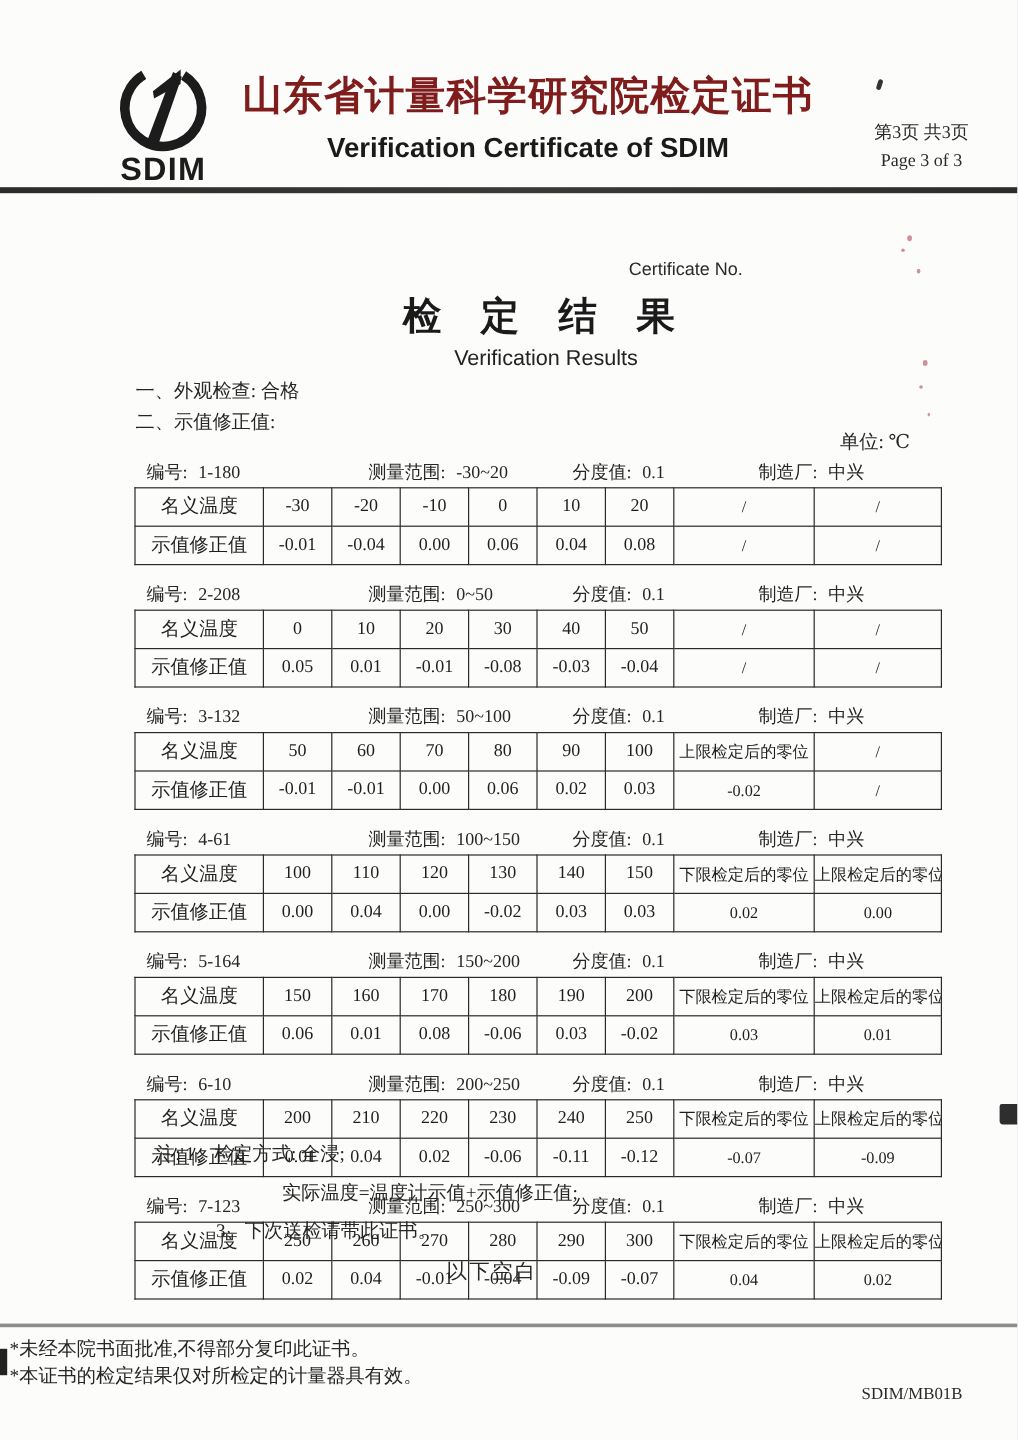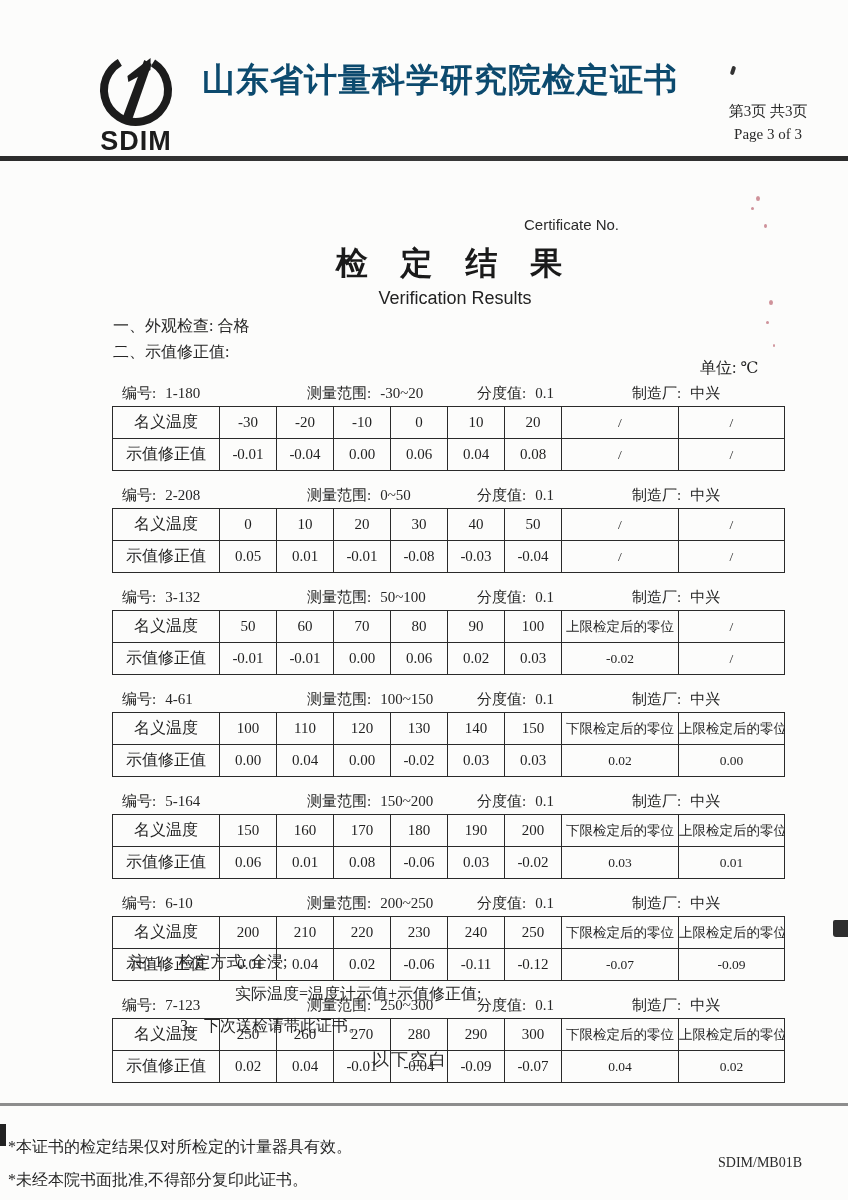--- a/index.html
+++ b/index.html
@@ -9,21 +9,21 @@
     background:#fcfcfb; color:#262626; overflow:hidden;
     font-family:"Liberation Serif","DejaVu Serif",serif;
   }
   
   .logo { position:absolute; left:80px; top:50px; width:112px; text-align:center; }
   .logo-mark { display:block; margin:0 auto; }
   .logo-text { display:block; font-family:"Liberation Sans","DejaVu Sans",sans-serif;
     font-weight:bold; font-size:27px; letter-spacing:1px; color:#1c1c1c; margin-top:-6px; }
   .title-cn { position:absolute; left:200px; top:58px; width:480px; text-align:center;
     font-family:Liberation Mono, monospace; font-weight:bold;
-    font-size:33px; letter-spacing:1px; color:#0c4a6e; }
+    font-size:33px; letter-spacing:1px; color:#7f1d1d; }
   .title-en { position:absolute; left:200px; top:110px; width:480px; text-align:center;
     font-family:"Liberation Sans","DejaVu Sans",sans-serif; font-weight:bold;
     font-size:23px; color:#1a1a1a; }
   .page-info { position:absolute; left:698px; top:100px; width:140px; text-align:center;
     font-size:15px; line-height:23px; color:#2a2a2a; }
   .rule-top { position:absolute; left:0; top:156px; width:848px; height:5px;
     background:linear-gradient(90deg,#2c2c2c 0%,#3a3a3a 50%,#2c2c2c 100%); }
   
   .cert-line { position:absolute; left:520px; top:182px; font-size:20px; white-space:nowrap; }
   .cert-en { position:absolute; left:524px; top:216px;
@@ -53,21 +53,21 @@
   col.c-w1 { width:117px; } col.c-w2 { width:106px; }
   
   .notes { position:absolute; left:0; top:952px; width:820px; font-size:16px; }
   .note-l1 { margin-left:130px; margin-bottom:11px; }
   .note-l2 { margin-left:180px; margin-bottom:11px; }
   .note-l3 { margin-left:235px; margin-bottom:11px; }
   .note-l4 { margin-left:180px; margin-bottom:11px; }
   .note-end { text-align:center; margin-top:4px; font-size:17px; letter-spacing:2px; }
   
   .rule-bottom { position:absolute; left:0; top:1103px; width:848px; height:3px; background:#8d8d8d; }
-  .foot1 { position:absolute; left:8px; top:1170px; font-size:16px; }
+  .foot1 { position:absolute; left:8px; top:1114px; font-size:16px; }
   .foot2 { position:absolute; left:8px; top:1137px; font-size:16px; }
   .form-code { position:absolute; left:718px; top:1155px; font-size:14px; color:#2a2a2a; }
   
   .artifact { position:absolute; pointer-events:none; }
   .spk { background:#a93a4a; border-radius:50%; opacity:.55; }
   .a-apo { left:731px; top:66px; width:4px; height:9px; background:#333; transform:rotate(18deg); border-radius:2px; }
   .a-s1 { left:756px; top:196px; width:4px; height:5px; }
   .a-s2 { left:764px; top:224px; width:3px; height:4px; }
   .a-s3 { left:751px; top:207px; width:3px; height:3px; }
   .a-s4 { left:769px; top:300px; width:4px; height:5px; }
@@ -88,20 +88,21 @@
       </g>
       <g transform="skewX(-10)">
         <path d="M58 10 L66 14 L56 72 L46 70 Z" fill="#1c1c1c"></path>
         <path d="M44 26 L64 8 L66 20 L46 32 Z" fill="#1c1c1c"></path>
       </g>
     </svg>
     <span class="logo-text">SDIM</span>
   </div>
 
   <div class="title-cn">山东省计量科学研究院检定证书</div>
+  <div class="title-en">Verification Certificate of SDIM</div>
 
   <div class="page-info">
     <div>第3页 共3页</div>
     <div>Page 3  of 3</div>
   </div>
 
   <div class="rule-top"></div>
 
   <div class="cert-en">Certificate No.</div>
 

